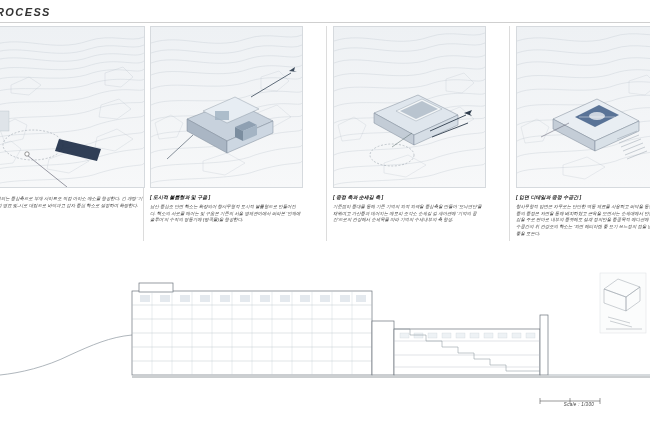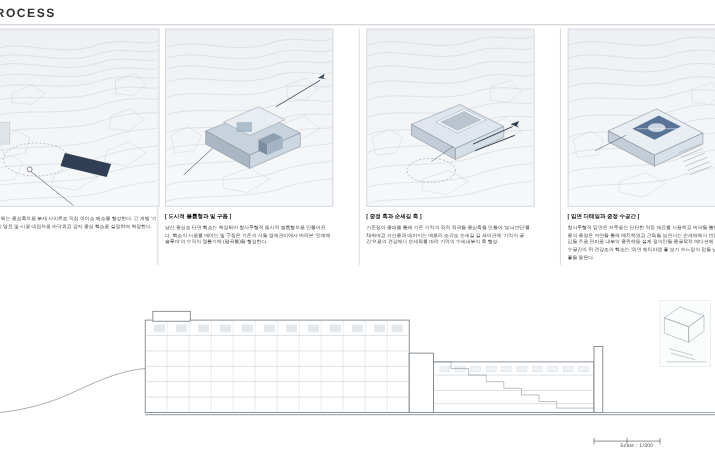--- a/index.html
+++ b/index.html
@@ -1,19 +1,19 @@
 <!DOCTYPE html>
 <html><head>
 <meta charset="utf-8">
 <style>
   html,body{margin:0;padding:0;background:#ffffff;}
   body{width:650px;height:433px;position:relative;overflow:hidden;
        font-family:"Liberation Sans",sans-serif;color:#2b2b2b;}
 
-  .board{position:absolute;inset:0;background:#fff;}
+  .board{position:absolute;inset:0;background:#fff;font-style:italic;}
 
   
   .header-title{position:absolute;left:-4px;top:6px;font-size:11px;
        letter-spacing:1.4px;font-weight:600;color:#333;}
   .header-rule{position:absolute;left:0;top:22px;width:650px;height:1px;
        background:#cfcfcf;}
 
   
   .panels{position:absolute;left:0;top:26px;width:650px;height:220px;}
   .panel{position:absolute;top:0;width:151px;height:160px;overflow:hidden;

